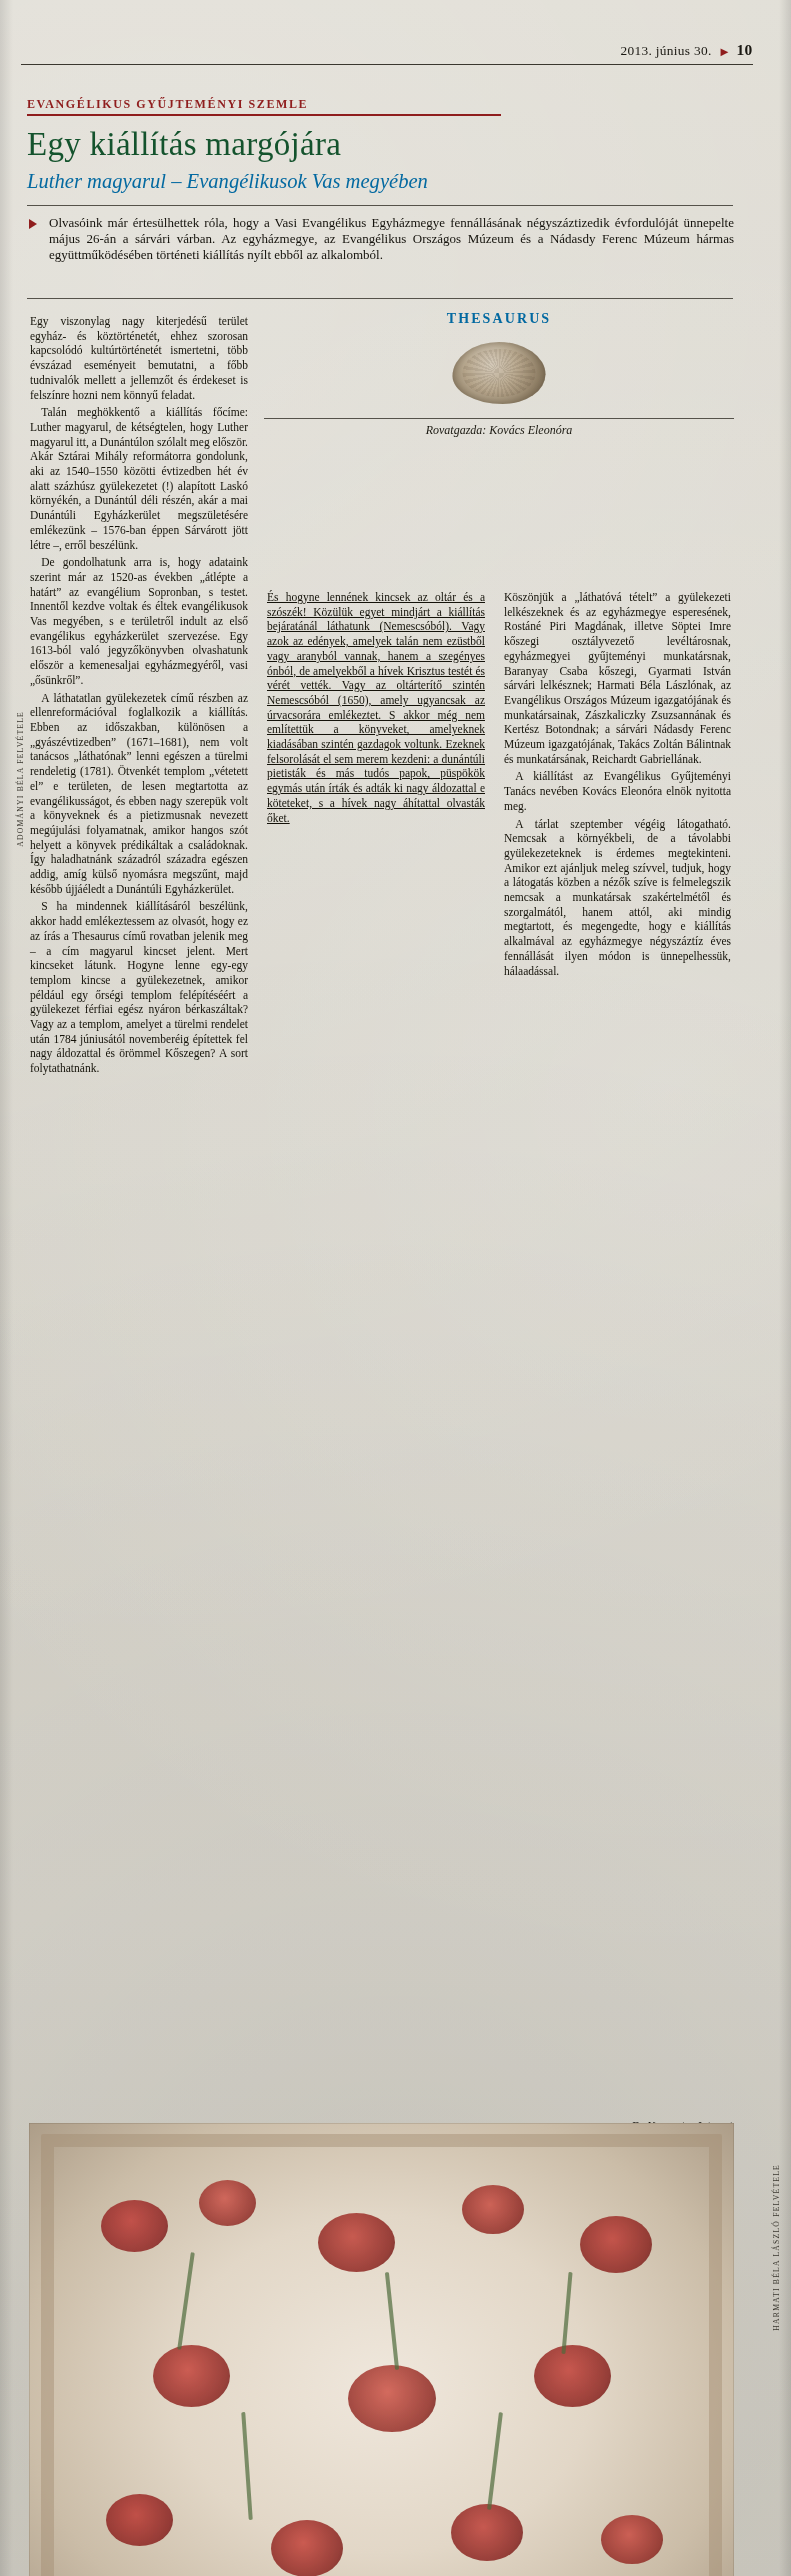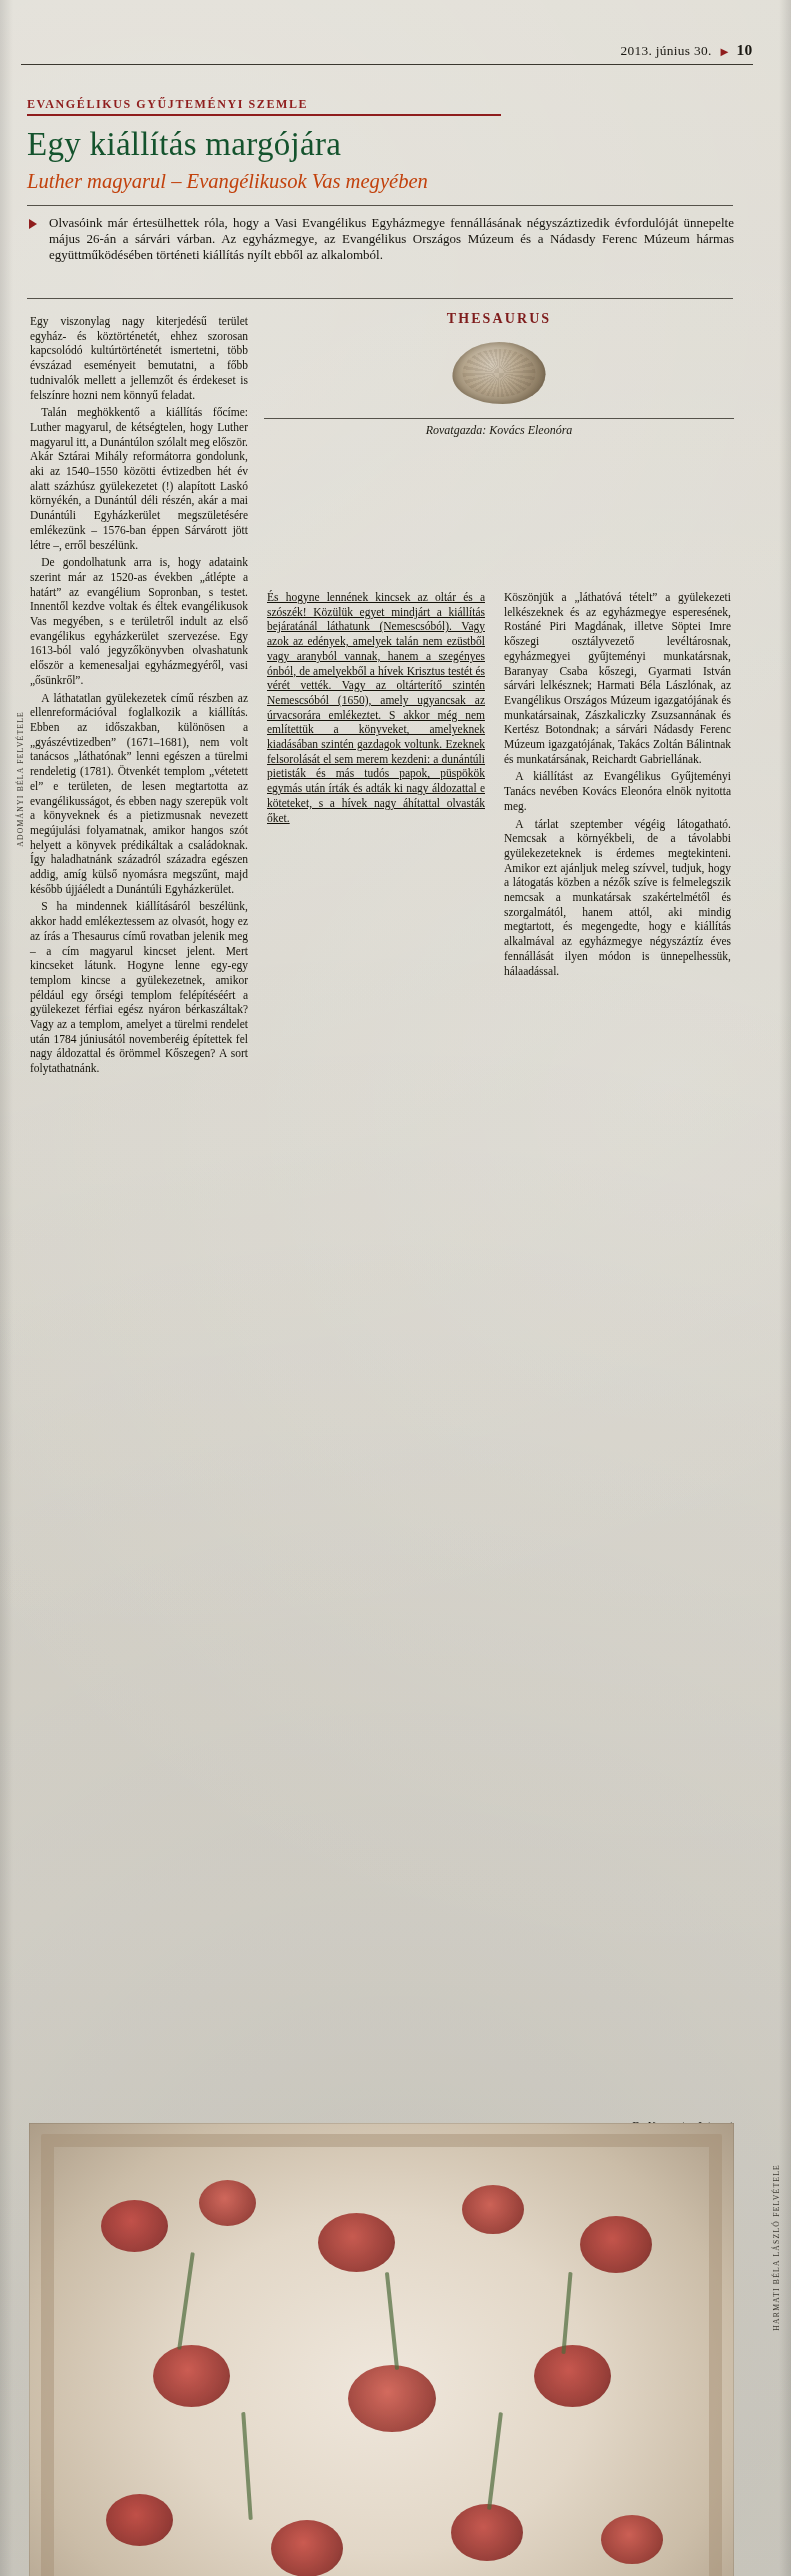--- a/index.html
+++ b/index.html
@@ -97,21 +97,21 @@
     color: #14532d;
   }
   .subhead {
     position: absolute;
     left: 27px;
     top: 170px;
     width: 670px;
     font-family: "Liberation Serif", serif;
     font-style: italic;
     font-size: 20.6px;
-    color: #c2410c;
+    color: #0369a1;
   }
   .rule-under-title {
     position: absolute;
     left: 27px;
     top: 205px;
     width: 706px;
     height: 1px;
     background: #55524a;
   }
 
@@ -174,21 +174,21 @@
     position: absolute;
     left: 264px;
     top: 311px;
     width: 470px;
     text-align: center;
   }
   .thesaurus-title {
     font-size: 14px;
     letter-spacing: 2.1px;
     font-weight: bold;
-    color: #7f1d1d;
+    color: #0369a1;
   }
   .thesaurus-img {
     margin: 7.2px auto 0;
     width: 124px;
     height: 77px;
     position: relative;
   }
   .thesaurus-img .blob {
     position: absolute;
     left: 50%;

